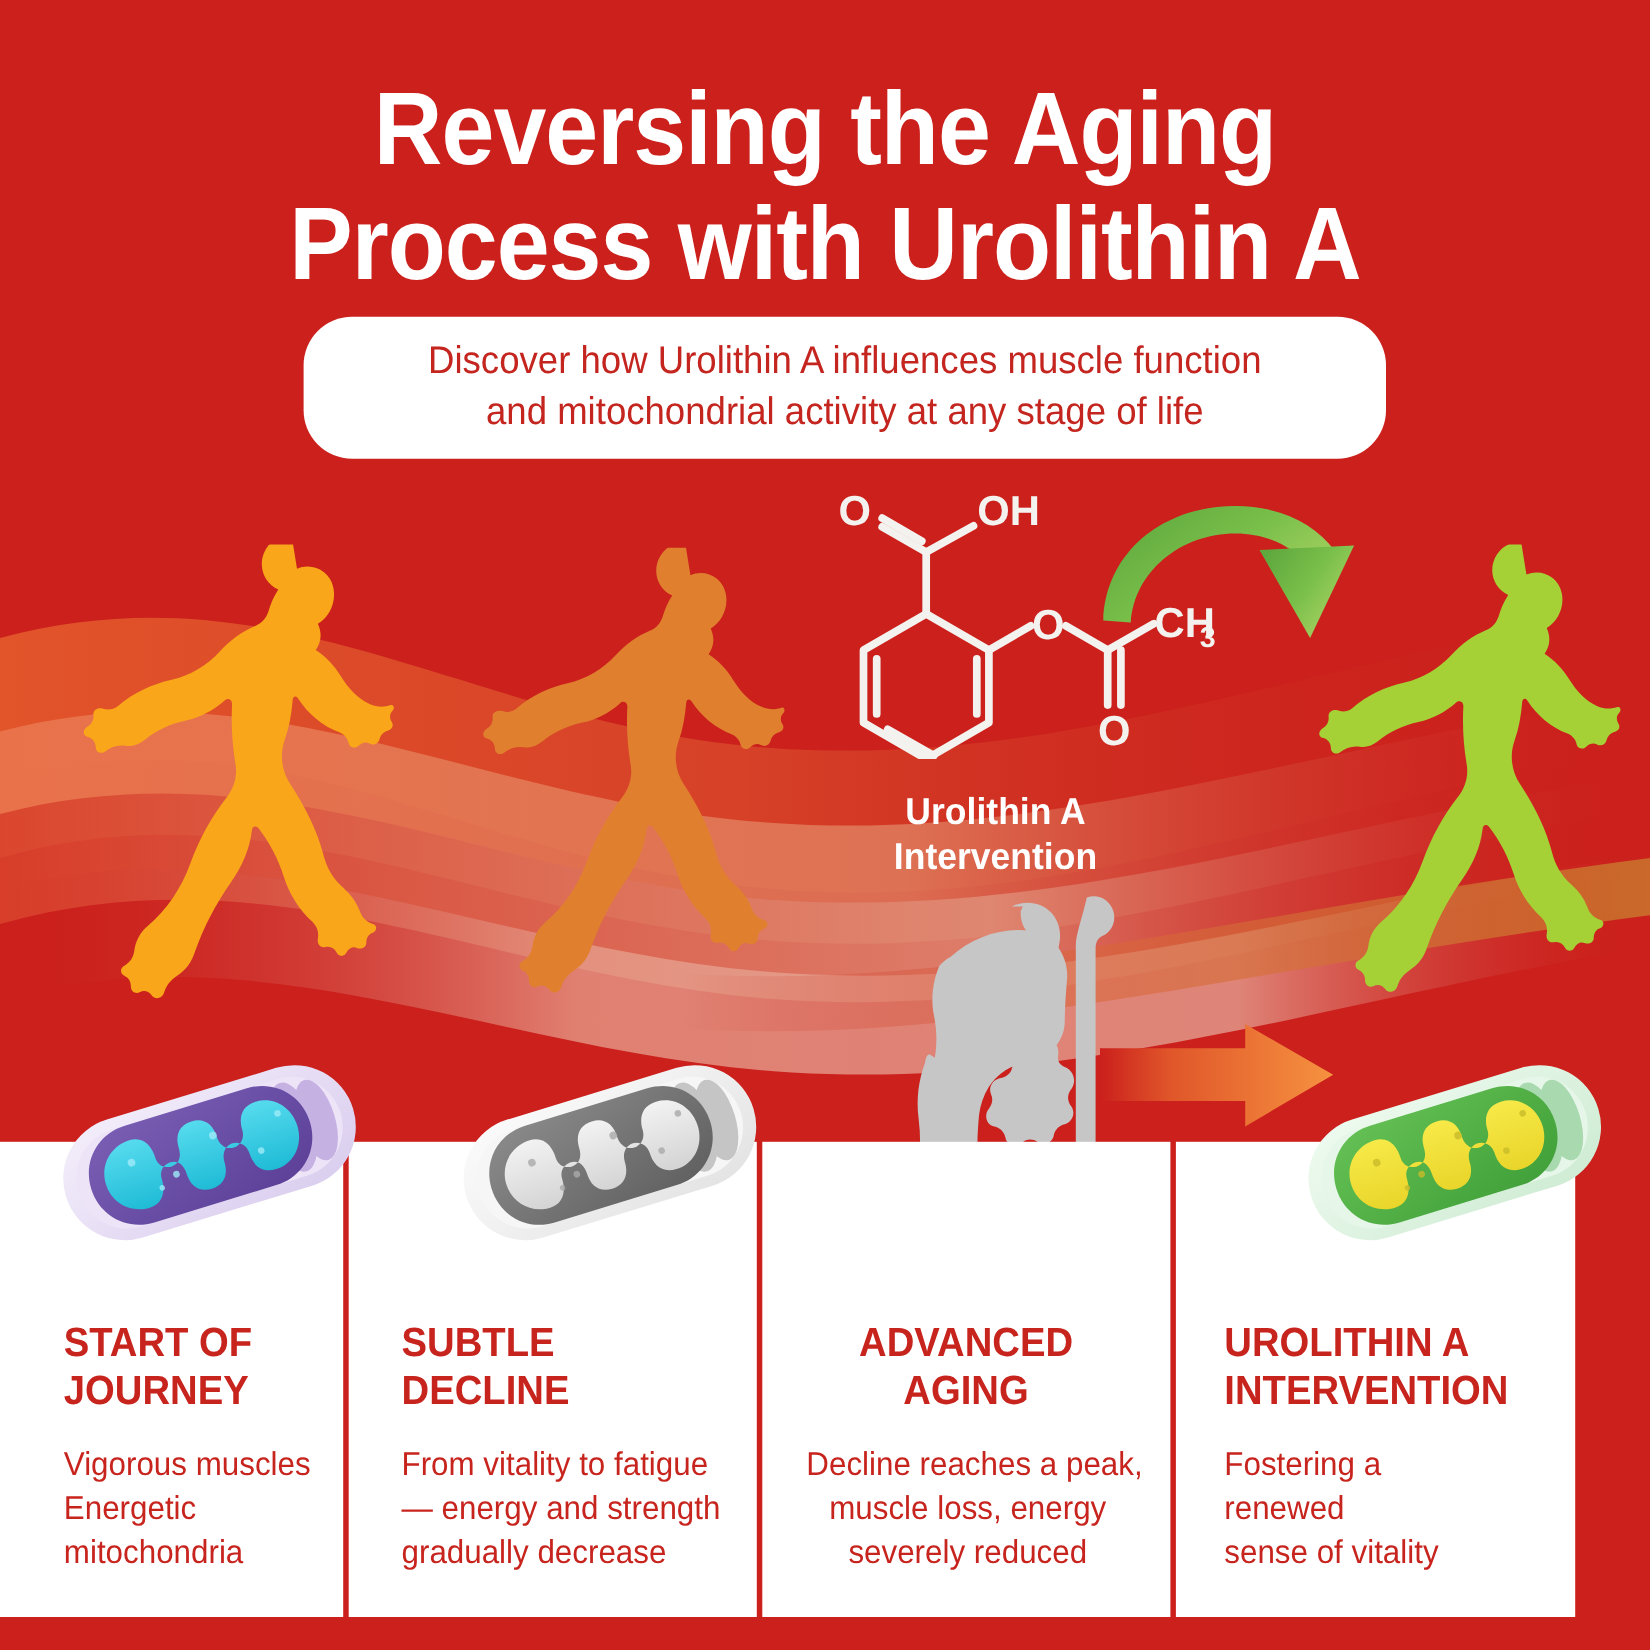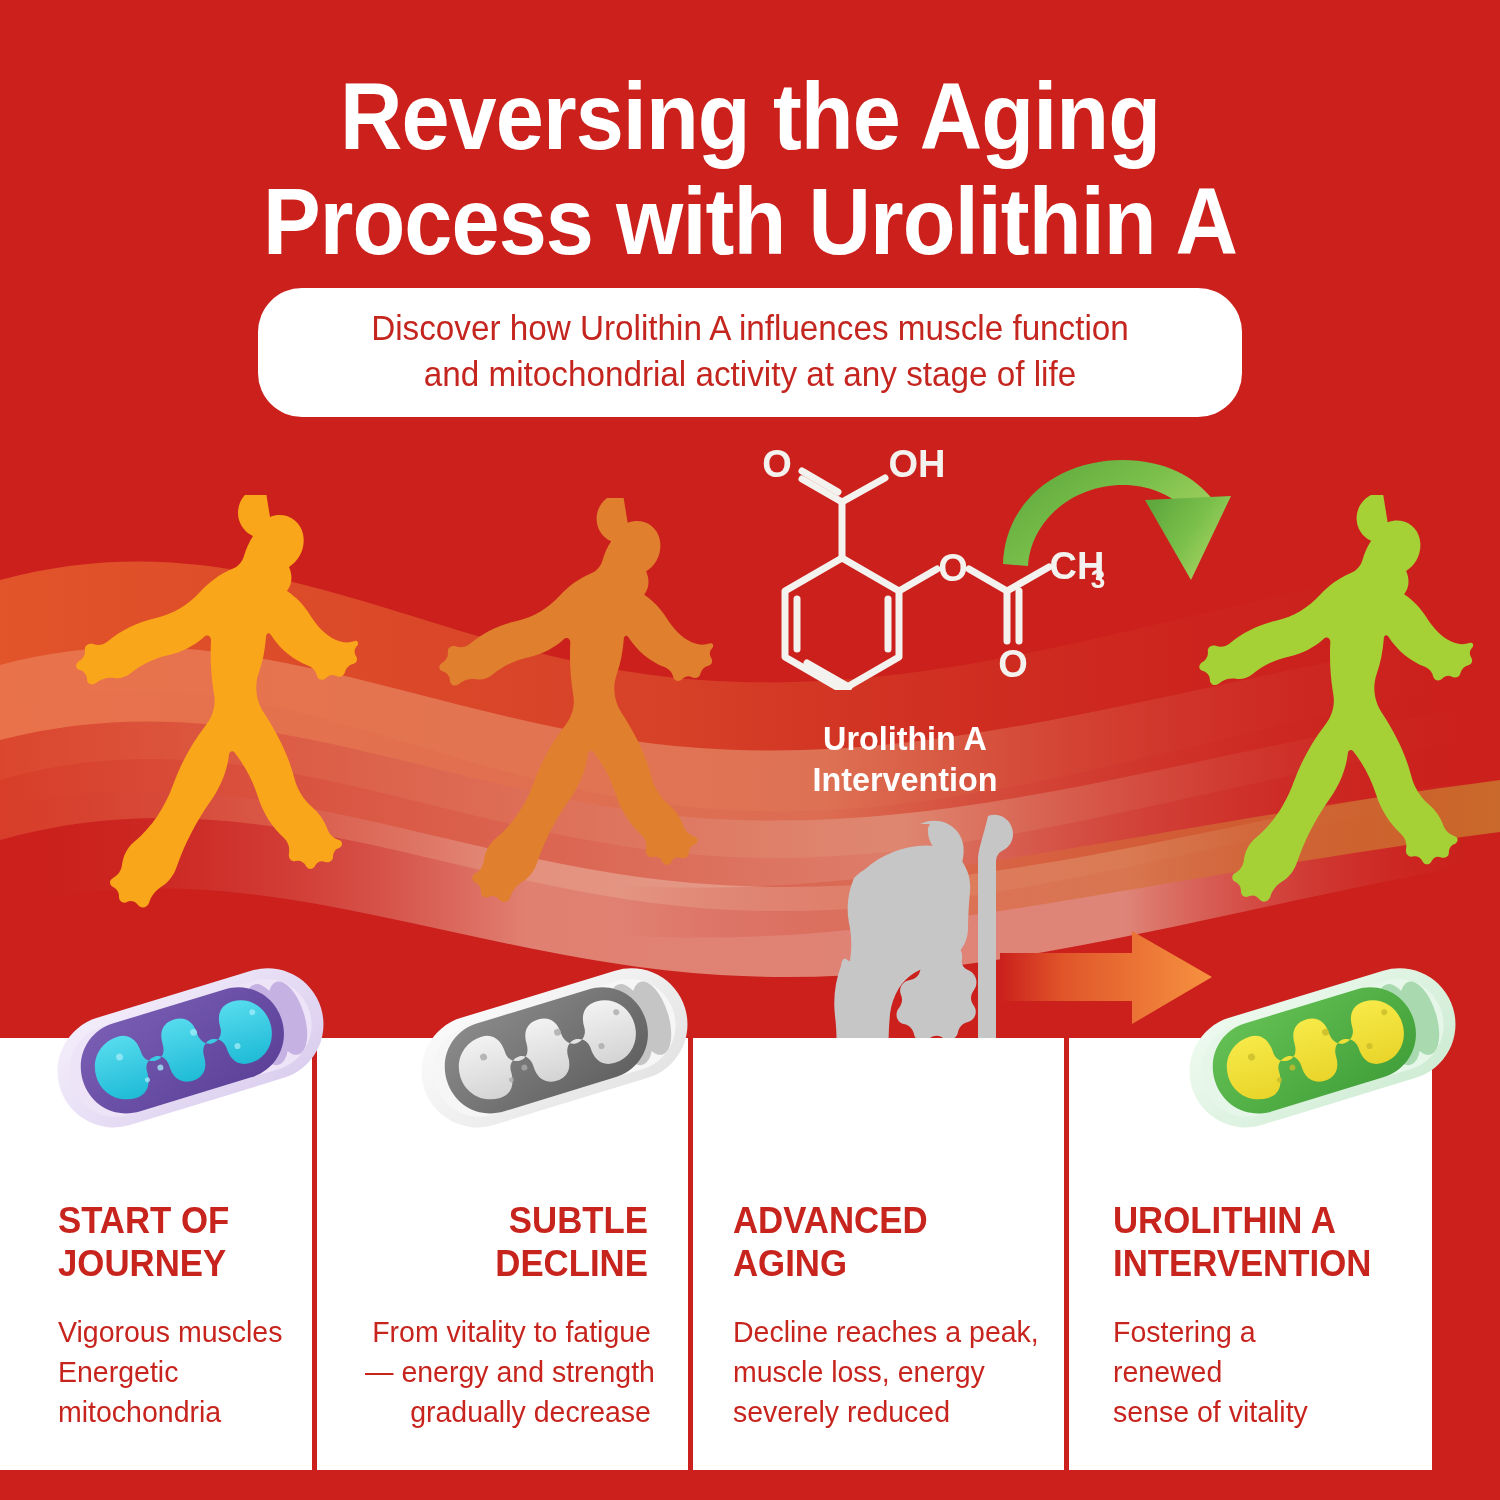--- a/index.html
+++ b/index.html
@@ -11,21 +11,21 @@
   #poster{position:relative;width:1500px;height:1500px;overflow:hidden;background:#CB201C;}
 
   
   .title-wrap{position:absolute;left:0;top:64px;width:1500px;text-align:center;z-index:30;}
   .title-line{
     color:#ffffff;font-weight:700;font-size:94px;line-height:1.12;
     letter-spacing:-1px;white-space:nowrap;
     transform:scaleX(0.92);transform-origin:center;
   }
   .subtitle-box{
-    position:absolute;left:258px;top:288px;width:984px;box-sizing:border-box;
+    position:absolute;left:276px;top:288px;width:984px;box-sizing:border-box;
     background:#ffffff;border-radius:44px;
     padding:17px 26px 21px 26px;text-align:center;z-index:30;
   }
   .subtitle-line{
     color:#C4251F;font-weight:400;font-size:35px;line-height:1.3;white-space:nowrap;
     transform:scaleX(0.95);transform-origin:center;
   }
 
   
   .waves{position:absolute;left:0;top:430px;width:1500px;height:620px;z-index:1;}
@@ -56,22 +56,22 @@
   .mito{position:absolute;width:285px;height:172px;z-index:25;}
   .mito svg{display:block;width:100%;height:100%;}
 
   
   .cards{position:absolute;left:0;top:1038px;width:1500px;height:432px;z-index:22;display:flex;}
   .card{
     background:#ffffff;height:432px;box-sizing:border-box;
     padding:162px 22px 0 58px;position:relative;
   }
   .card.c1{width:312px;}
-  .card.c2{width:371px;margin-left:5px;padding-left:48px;text-align:right;}
-  .card.c3{width:371px;margin-left:5px;padding-left:40px;}
+  .card.c2{width:371px;margin-left:5px;padding-left:48px;}
+  .card.c3{width:371px;margin-left:5px;padding-left:40px;text-align:center;}
   .card.c4{width:363px;margin-left:5px;padding-left:44px;}
   .card-title{
     color:#C8241E;font-weight:700;font-size:37px;line-height:1.16;
     letter-spacing:0px;margin:0 0 26px 0;
     transform:scaleX(0.94);transform-origin:left center;
   }
   .card-body{
     color:#C8241E;font-weight:400;font-size:30px;line-height:1.33;
     transform:scaleX(0.95);transform-origin:left center;
   }

